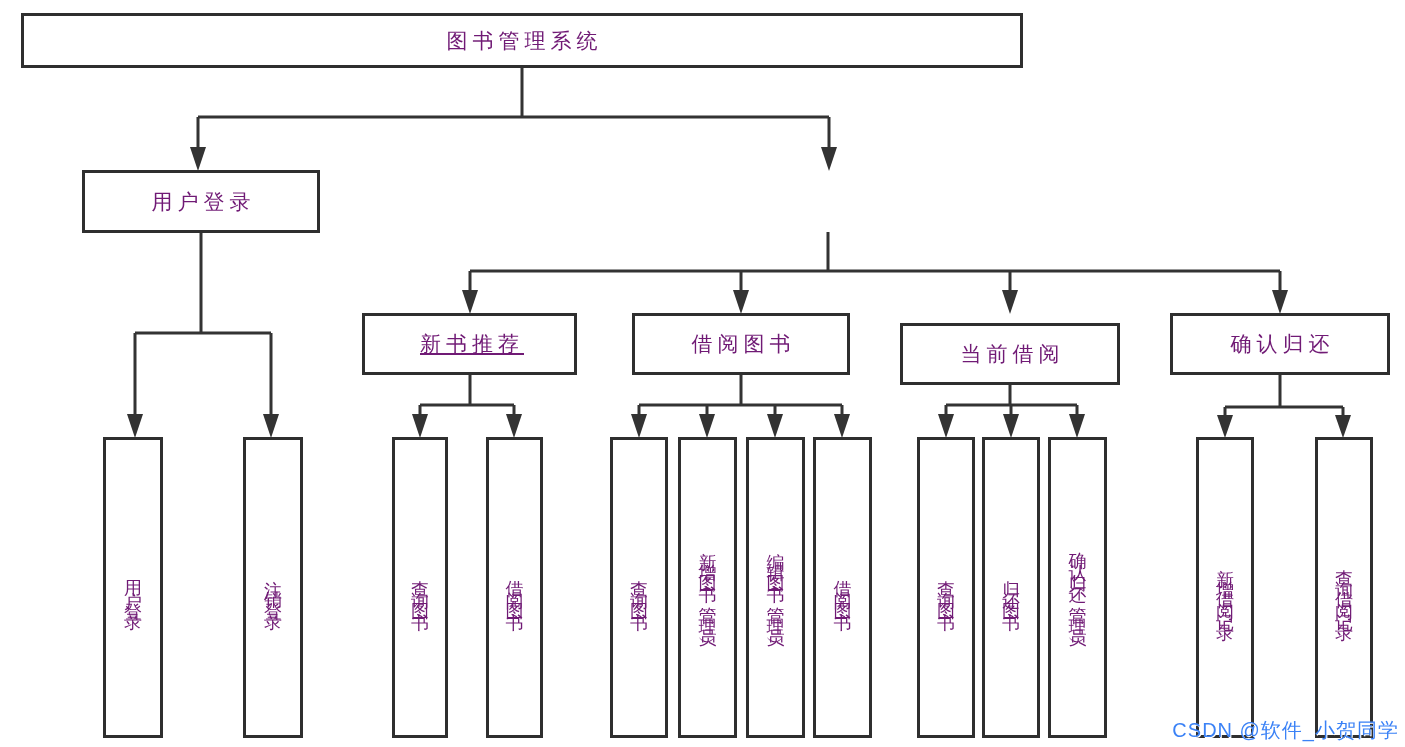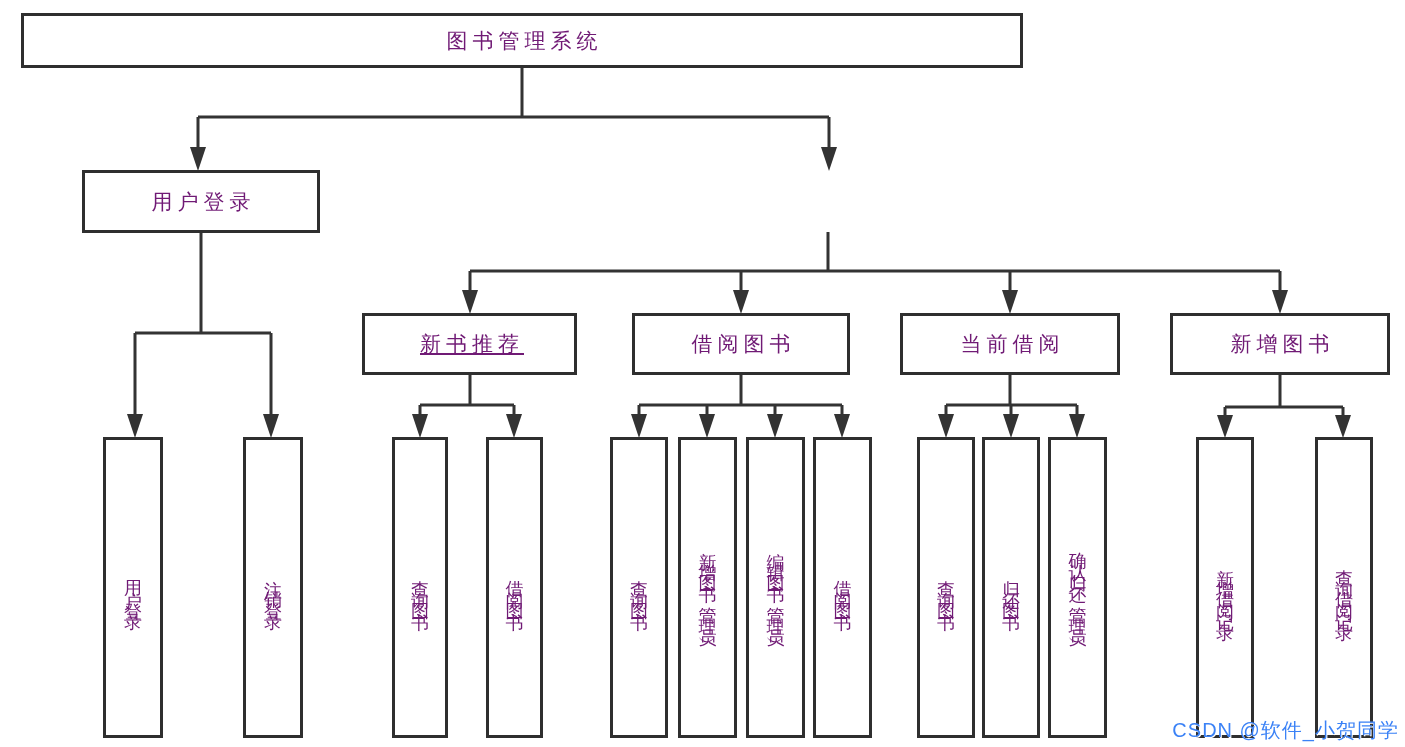--- a/index.html
+++ b/index.html
@@ -97,25 +97,25 @@
   <div class="node h" style="left:82px; top:170px; width:238px; height:63px;">
     <span class="lbl">用户登录</span>
   </div>
 
   <div class="node h" style="left:362px; top:313px; width:215px; height:62px;text-decoration:underline;">
     <span class="lbl">新书推荐</span>
   </div>
   <div class="node h" style="left:632px; top:313px; width:218px; height:62px;">
     <span class="lbl">借阅图书</span>
   </div>
-  <div class="node h" style="left:900px; top:313px; width:220px; height:62px;">
+  <div class="node h" style="left:900px; top:323px; width:220px; height:62px;">
     <span class="lbl">当前借阅</span>
   </div>
   <div class="node h" style="left:1170px; top:313px; width:220px; height:62px;">
-    <span class="lbl">新增图书</span>
+    <span class="lbl">确认归还</span>
   </div>
 
   <div class="node v" style="left:103px; top:437px; width:60px; height:301px;">
     <span class="lbl">用户登录</span>
   </div>
   <div class="node v" style="left:243px; top:437px; width:60px; height:301px;">
     <span class="lbl">注销登录</span>
   </div>
 
   <div class="node v" style="left:392px; top:437px; width:56px; height:301px;">

